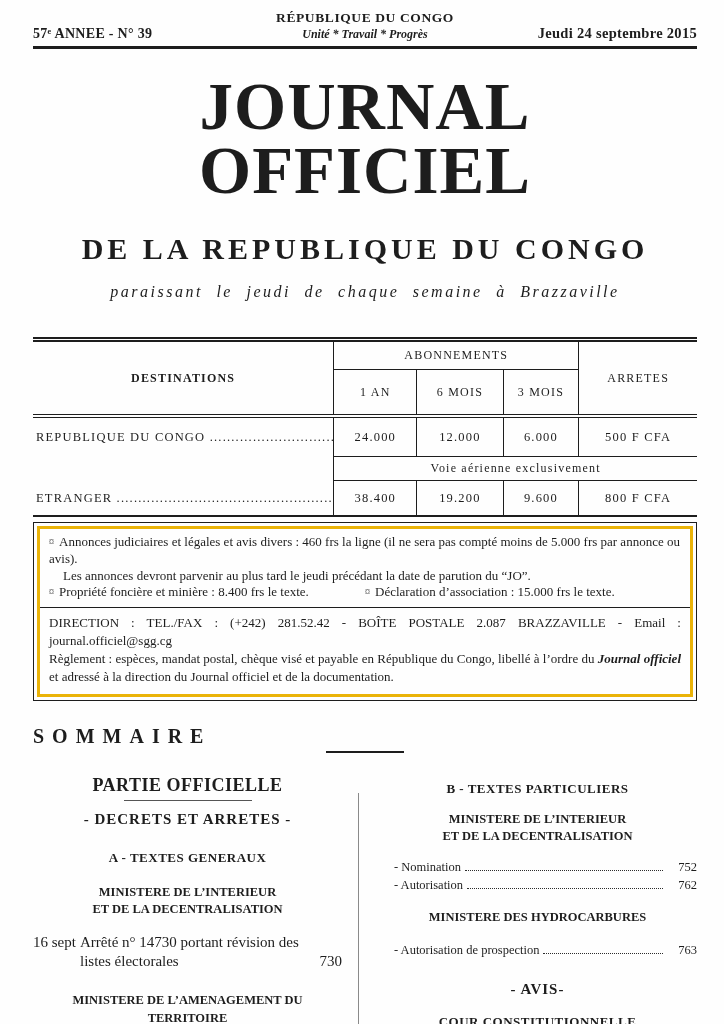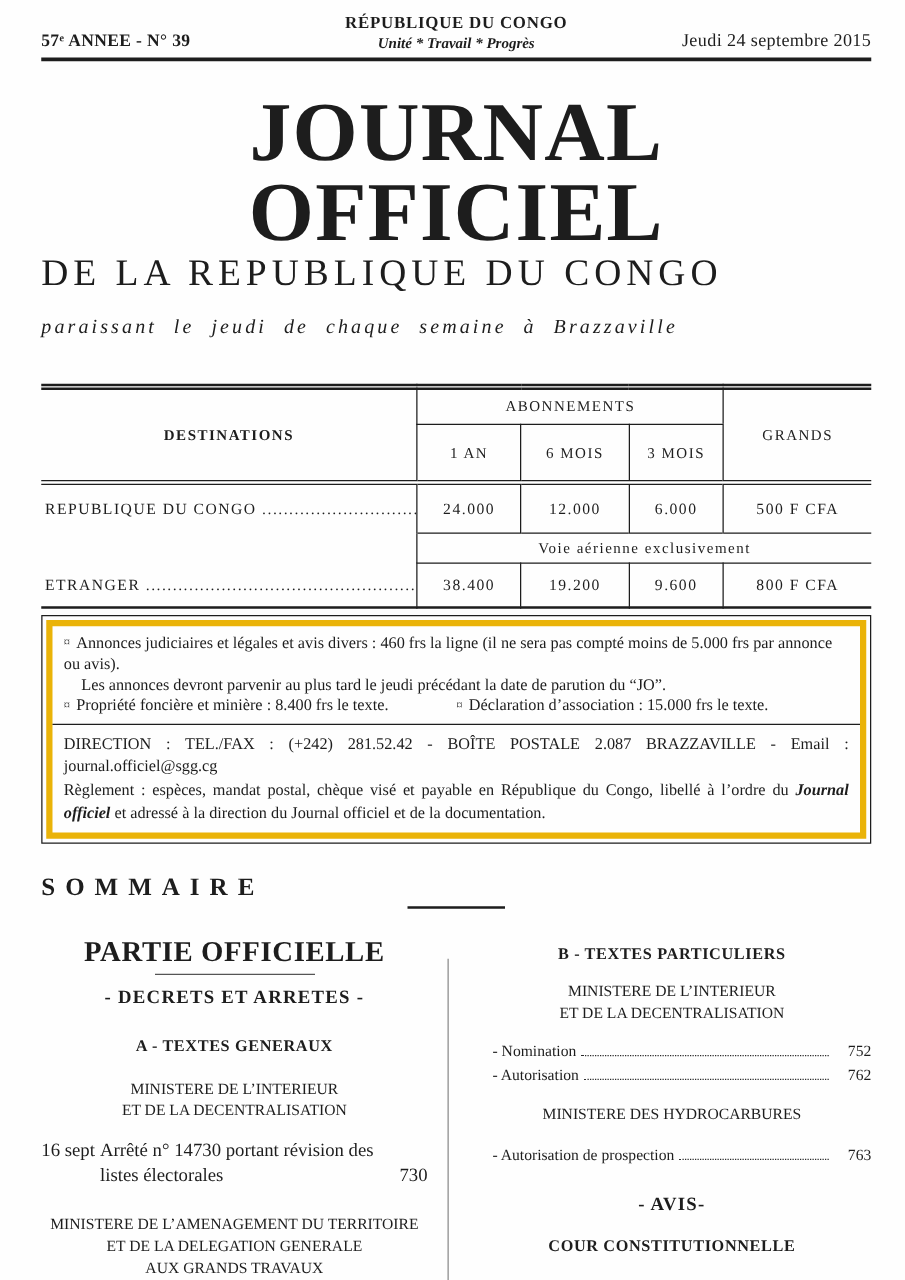--- a/index.html
+++ b/index.html
@@ -17,27 +17,27 @@
     overflow:hidden;
     position:relative;
   }
 
   
   .masthead { display:flex; justify-content:space-between; align-items:flex-end; margin-top:2px; }
   .mast-left  { font-size:14px; font-weight:bold; width:190px; letter-spacing:0.3px; }
   .mast-center{ text-align:center; flex:1; }
   .republic   { font-size:13.5px; font-weight:bold; letter-spacing:0.6px; }
   .motto      { font-size:12px; font-weight:bold; font-style:italic; margin-top:1px; }
-  .mast-right { font-size:14.5px; font-weight:normal; width:190px; text-align:right; letter-spacing:0.3px; }
+  .mast-right { font-size:14.5px; font-weight:bold; width:190px; text-align:right; letter-spacing:0.3px; }
   .mast-rule  { height:3px; background:#1d1d1d; margin-top:4px; }
 
   
   .title    { text-align:center; margin-top:26px; font-size:67px; line-height:0.95; font-weight:bold; letter-spacing:1px; }
-  .subtitle { font-size:30px; font-weight:normal; letter-spacing:4px; }
-  .tagline  { margin-top:17px; font-size:16px; font-style:italic; letter-spacing:2.5px; word-spacing:7px; }
+  .subtitle { text-align:center; margin-top:30px; font-size:30px; font-weight:bold; letter-spacing:4px; }
+  .tagline  { text-align:center; margin-top:17px; font-size:16px; font-style:italic; letter-spacing:2.5px; word-spacing:7px; }
 
   
   table.rates { width:100%; border-collapse:collapse; table-layout:fixed; margin-top:36px;
                 border-top:5px double #1d1d1d; border-bottom:2px solid #1d1d1d; }
   table.rates td { text-align:center; vertical-align:middle; font-size:12px; letter-spacing:1.2px; padding:0 3px; }
   td.bl  { border-left:1.4px solid #1d1d1d; }
   td.hb  { border-bottom:4px double #1d1d1d; }
   td.abn { border-bottom:1.3px solid #1d1d1d; height:27px; }
   tr.subhdr td { height:44px; }
   td.dest-h { font-weight:bold; font-size:12.5px; }
@@ -45,43 +45,43 @@
   tr.data2 td { height:34px; font-size:12.5px; }
   td.dest-label { text-align:left; padding-left:8px; font-size:11px; letter-spacing:0.3px;
                   white-space:nowrap; overflow:hidden; }
   td.numero-val { letter-spacing:2.2px; }
   td.band { border-top:1.3px solid #1d1d1d; border-bottom:1.3px solid #1d1d1d;
             height:23px; font-size:12.5px; letter-spacing:0.4px; }
   td.noborder { border:none; }
 
   
   .notice-outer { border:1.6px solid #1d1d1d; padding:3px; margin-top:5px; }
-  .notice-inner { border:5px solid #eab308; }
+  .notice-inner { border:3px solid #eab308; }
   .notice-sec1  { padding:5px 9px 6px; font-size:13px; line-height:1.28; }
   .notice-sec2  { border-top:1px solid #1d1d1d; padding:6px 9px 7px; font-size:13px; line-height:1.4; text-align:justify; }
   .bullet { display:inline-block; font-size:10px; margin-right:5px; transform:translateY(-1px); }
   .indent { padding-left:14px; }
   .notice-line3 { display:flex; }
   .notice-line3 .half { width:50%; }
   .bold-it { font-weight:bold; font-style:italic; }
 
   
   .sommaire-heading { text-align:left; margin-top:24px; font-size:20px; font-weight:bold; letter-spacing:8px; }
   .sommaire-rule { width:78px; height:2px; background:#1d1d1d; margin:3px auto 0; }
 
   .sommaire-cols { display:flex; margin-top:22px; position:relative; min-height:350px; }
   .col-divider { position:absolute; left:325px; top:18px; height:312px; width:1px; background:#8a8a8a; }
   .col-left  { width:325px; box-sizing:border-box; padding-right:16px; }
   .col-right { flex:1; box-sizing:border-box; padding-left:20px; }
 
-  .part-title { text-align:center; font-size:23px; font-weight:bold; letter-spacing:0.5px; }
+  .part-title { text-align:center; font-size:18px; font-weight:bold; letter-spacing:0.5px; }
   .part-rule  { width:128px; height:1px; background:#555; margin:4px auto 0; }
   .sec-title  { text-align:center; font-size:15px; font-weight:bold; letter-spacing:1px; }
   .sub-title  { text-align:center; font-size:13px; font-weight:bold; letter-spacing:0.5px; }
-  .ministry   { text-align:center; font-size:12.5px; font-weight:normal; line-height:1.4; white-space:pre-line; }
+  .ministry   { text-align:center; font-size:12.5px; font-weight:bold; line-height:1.4; white-space:pre-line; }
 
   .entry { display:flex; font-size:15px; line-height:1.32; }
   .entry-date { width:47px; flex-shrink:0; }
   .entry-text { flex:1; white-space:pre-line; }
   .entry-page { width:30px; text-align:right; align-self:flex-end; }
 
   .toc-item { display:flex; align-items:baseline; font-size:12.5px; line-height:1.5; padding-left:16px; }
   .toc-dots { flex:1; border-bottom:1.6px dotted #2c2c2c; margin:0 4px 3px; min-width:16px; }
   .toc-page { width:30px; text-align:right; } .mt12{margin-top:12px} .mt14{margin-top:14px} .mt16{margin-top:16px}
   .mt18{margin-top:18px} .mt20{margin-top:20px} .mt22{margin-top:22px} .mt26{margin-top:10px}
@@ -110,21 +110,21 @@
       <col style="width:45.3%">
         <col style="width:12.5%">
         <col style="width:13%">
         <col style="width:11.4%">
         <col style="width:17.8%">
     </colgroup>
     <tbody>
       <tr>
         <td rowspan="2" class="dest-h hb">DESTINATIONS</td>
         <td colspan="3" class="bl abn">ABONNEMENTS</td>
-        <td rowspan="2" class="bl hb">GRANDS</td>
+        <td rowspan="2" class="bl hb">ARRETES</td>
       </tr>
       <tr class="subhdr">
         <td class="bl hb">1 AN</td>
         <td class="bl hb">6 MOIS</td>
         <td class="bl hb">3 MOIS</td>
       </tr>
       <tr class="data">
         <td class="dest-label">REPUBLIQUE DU CONGO ..............................................................................................</td>
         <td class="bl">24.000</td>
         <td class="bl">12.000</td>

